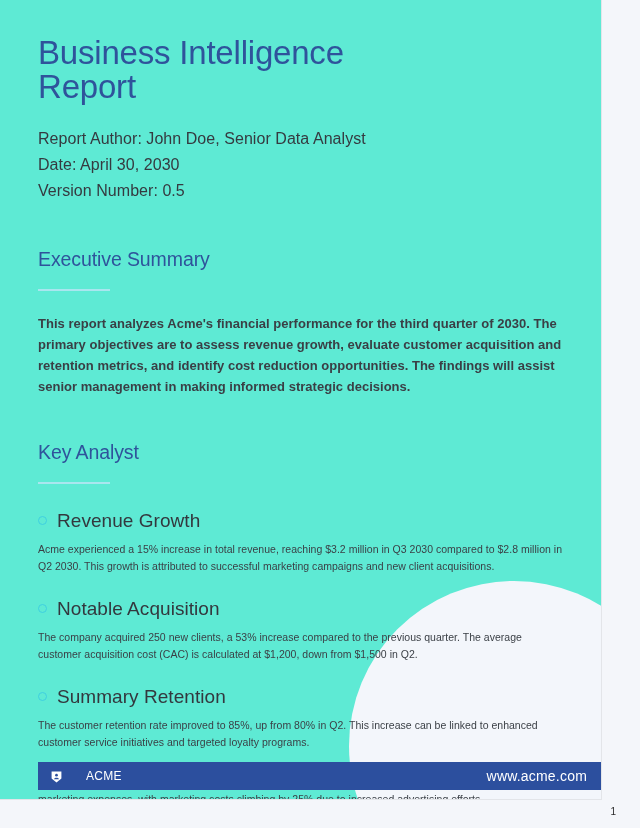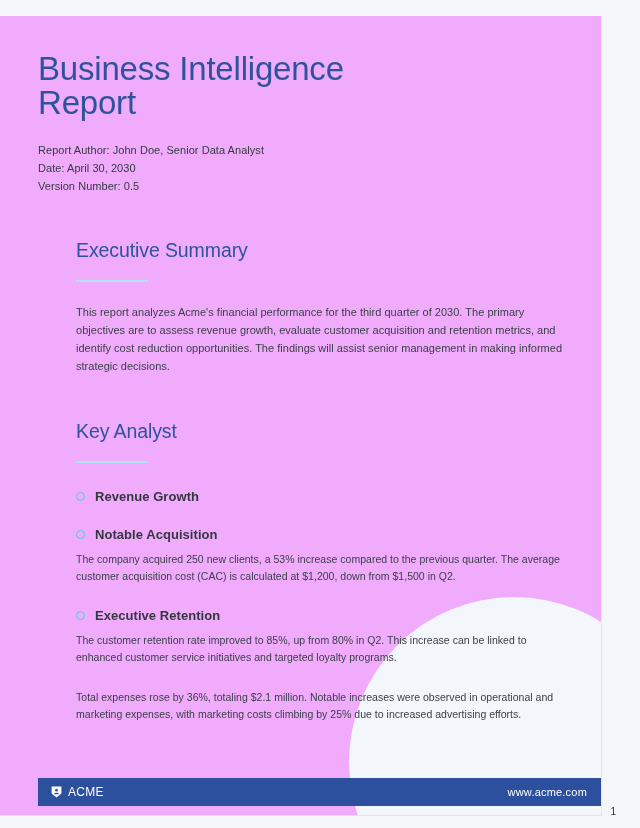--- a/index.html
+++ b/index.html
@@ -12,24 +12,24 @@
     background: #f4f6fa;
     font-family: "Liberation Sans", sans-serif;
     overflow: hidden;
     position: relative;
   }
 
   
   .page {
     position: absolute;
     left: 0;
-    top: 16px;
+    top: 0;
     width: 602px;
     height: 800px;
-    background: #f0abfc;
+    background: #5eead4;
     border-right: 1px solid #e3e5e9;
     border-bottom: 1px solid #e3e5e9;
     box-sizing: border-box;
     overflow: hidden;
   }
 
   
   .deco-circle {
     position: absolute;
     width: 330px;
@@ -53,51 +53,51 @@
     font-size: 33px;
     line-height: 1.03;
     font-weight: 400;
     letter-spacing: -0.2px;
     margin: 0 0 22px 0;
     max-width: 330px;
   }
 
   .meta-line {
     color: #353a40;
-    font-size: 11px;
+    font-size: 16px;
     line-height: 1.62;
     letter-spacing: 0.05px;
   }
 
   
   .section {
     margin-top: 44px;
-    margin-left: 38px;
   }
   .section-heading {
     color: #2f539b;
     font-size: 19.5px;
     font-weight: 400;
     letter-spacing: -0.1px;
     margin: 0;
   }
   .section-rule {
     width: 72px;
     height: 2px;
     background: #a9e6ef;
     margin: 18px 0 0 0;
     border: none;
   }
   .section-body {
     color: #3a3f45;
-    font-size: 11px;
+    font-size: 13px;
     line-height: 1.62;
     letter-spacing: 0.02px;
     margin-top: 22px;
     max-width: 552px;
+    font-weight: bold;
   }
 
   
   .findings {
     margin-top: 26px;
   }
   .finding {
     margin-bottom: 23px;
   }
   .finding:last-child { margin-bottom: 0; }
@@ -111,22 +111,22 @@
     width: 9px;
     height: 9px;
     border: 1.6px solid #3fd0e0;
     border-radius: 50%;
     box-sizing: border-box;
     flex: none;
     display: block;
   }
   .finding-title {
     color: #33383e;
-    font-size: 13px;
-    font-weight: 700;
+    font-size: 19px;
+    font-weight: 400;
     letter-spacing: 0.05px;
   }
   .finding-text {
     color: #3a3f45;
     font-size: 10.5px;
     line-height: 1.62;
     letter-spacing: 0.02px;
     margin-top: 9px;
     max-width: 552px;
   }
@@ -141,37 +141,37 @@
     background: #2c4f9e;
     display: flex;
     align-items: center;
     justify-content: space-between;
     padding: 0 14px 0 13px;
     box-sizing: border-box;
     z-index: 3;
   }
   .brand {
     display: flex;
-    align-items: center;
-    gap: 6px;
+    align-items: flex-end;
+    gap: 24px;
   }
   .brand-mark {
     width: 11px;
     height: 12px;
     flex: none;
     display: block;
   }
   .brand-name {
     color: #ffffff;
     font-size: 12px;
     letter-spacing: 0.3px;
   }
   .footer-url {
     color: #ffffff;
-    font-size: 11px;
+    font-size: 14px;
     letter-spacing: 0.2px;
   }
 
   
   .page-number {
     position: absolute;
     right: 24px;
     top: 806px;
     color: #2b2b2b;
     font-size: 10px;
@@ -205,34 +205,35 @@
       <h2 class="section-heading">Key Analyst</h2>
       <div class="section-rule"></div>
 
       <div class="findings">
 
         <div class="finding">
           <div class="finding-head">
             <span class="bullet-ring"></span>
             <span class="finding-title">Revenue Growth</span>
           </div>
+          <p class="finding-text">Acme experienced a 15% increase in total revenue, reaching $3.2 million in Q3 2030 compared to $2.8 million in Q2 2030. This growth is attributed to successful marketing campaigns and new client acquisitions.</p>
         </div>
 
         <div class="finding">
           <div class="finding-head">
             <span class="bullet-ring"></span>
             <span class="finding-title">Notable Acquisition</span>
           </div>
           <p class="finding-text">The company acquired 250 new clients, a 53% increase compared to the previous quarter. The average customer acquisition cost (CAC) is calculated at $1,200, down from $1,500 in Q2.</p>
         </div>
 
         <div class="finding">
           <div class="finding-head">
             <span class="bullet-ring"></span>
-            <span class="finding-title">Executive Retention</span>
+            <span class="finding-title">Summary Retention</span>
           </div>
           <p class="finding-text">The customer retention rate improved to 85%, up from 80% in Q2. This increase can be linked to enhanced customer service initiatives and targeted loyalty programs.</p>
         </div>
 
         <div class="finding">
           <p class="finding-text">Total expenses rose by 36%, totaling $2.1 million. Notable increases were observed in operational and marketing expenses, with marketing costs climbing by 25% due to increased advertising efforts.</p>
         </div>
 
       </div>
     </div>

